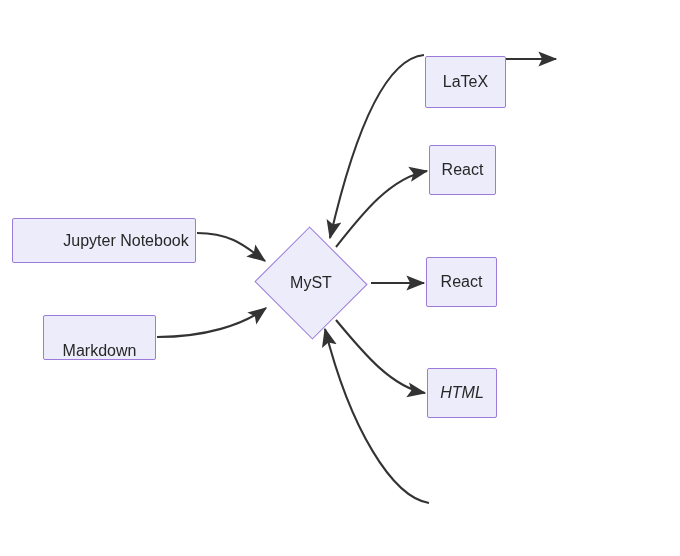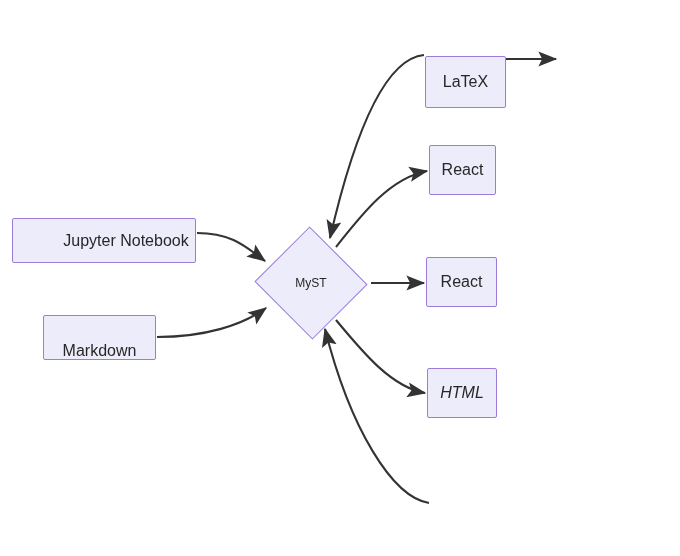--- a/index.html
+++ b/index.html
@@ -55,21 +55,21 @@
     background: #ececfb;
     border: 1.6px solid #9d7bdb;
     box-sizing: border-box;
   }
   .diamond-label {
     position: absolute;
     display: flex;
     align-items: center;
     justify-content: center;
     color: #272727;
-    font-size: 12px;
+    font-size: 16px;
     font-family: "Liberation Sans", sans-serif;
     white-space: nowrap;
     pointer-events: none;
   }
 </style>
 </head>
 <body>
 
 <div id="diagram-root">
 

